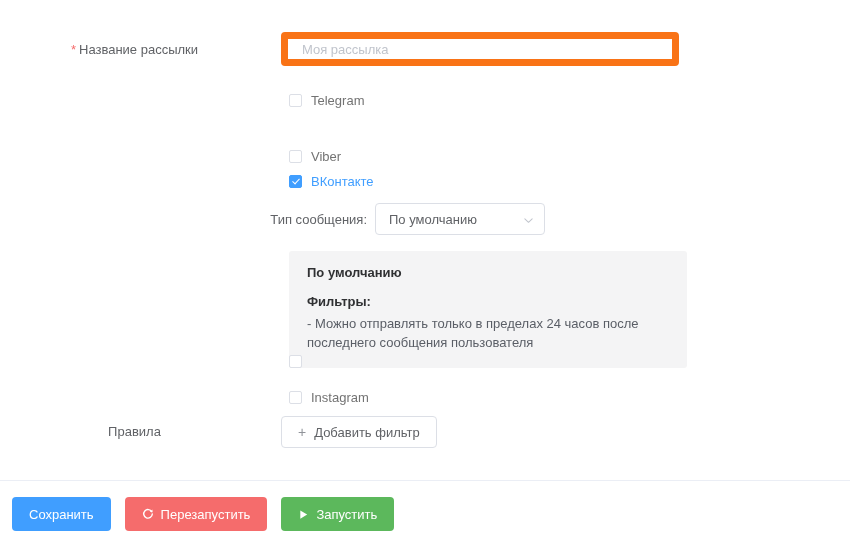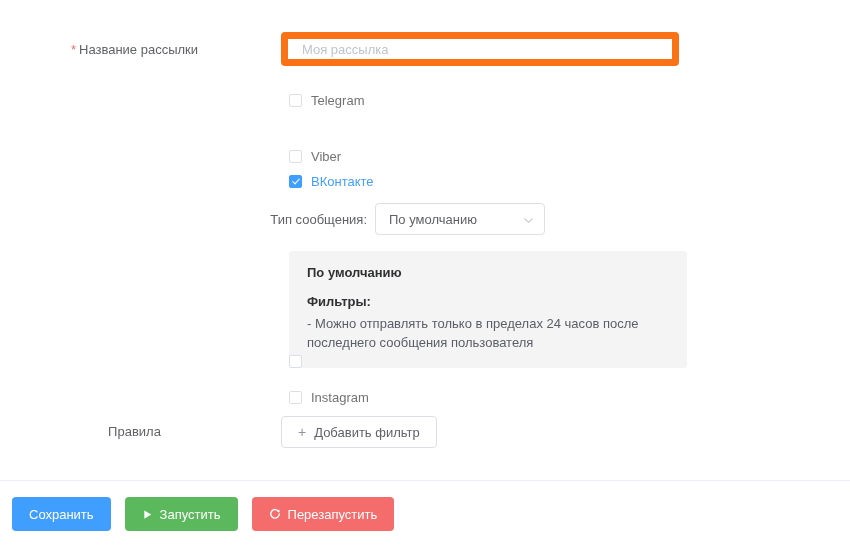--- a/index.html
+++ b/index.html
@@ -309,31 +309,31 @@
 
 </div>
 
 <div class="footer-divider"></div>
 
 <div class="footer">
   <button class="btn btn-save">
     <span>Сохранить</span>
   </button>
 
-  <button class="btn btn-start">
-    <span class="btn-icon">
-      <svg viewBox="0 0 12 12" width="11" height="11" aria-hidden="true">
-        <path d="M2.5 1.5 L10 6 L2.5 10.5 Z" fill="#ffffff"></path>
-      </svg>
-    </span>
-    <span>Запустить</span>
-  </button>
-
   <button class="btn btn-restart">
     <span class="btn-icon">
       <svg viewBox="0 0 14 14" width="12" height="12" aria-hidden="true">
         <path d="M11.4 4.4 A5 5 0 1 0 12 7" fill="none" stroke="#ffffff" stroke-width="1.6" stroke-linecap="round"></path>
         <path d="M12.3 1.8 L12.1 4.9 L9.1 4.4 Z" fill="#ffffff"></path>
       </svg>
     </span>
     <span>Перезапустить</span>
   </button>
+
+  <button class="btn btn-start">
+    <span class="btn-icon">
+      <svg viewBox="0 0 12 12" width="11" height="11" aria-hidden="true">
+        <path d="M2.5 1.5 L10 6 L2.5 10.5 Z" fill="#ffffff"></path>
+      </svg>
+    </span>
+    <span>Запустить</span>
+  </button>
 </div>
 
 </body></html>

